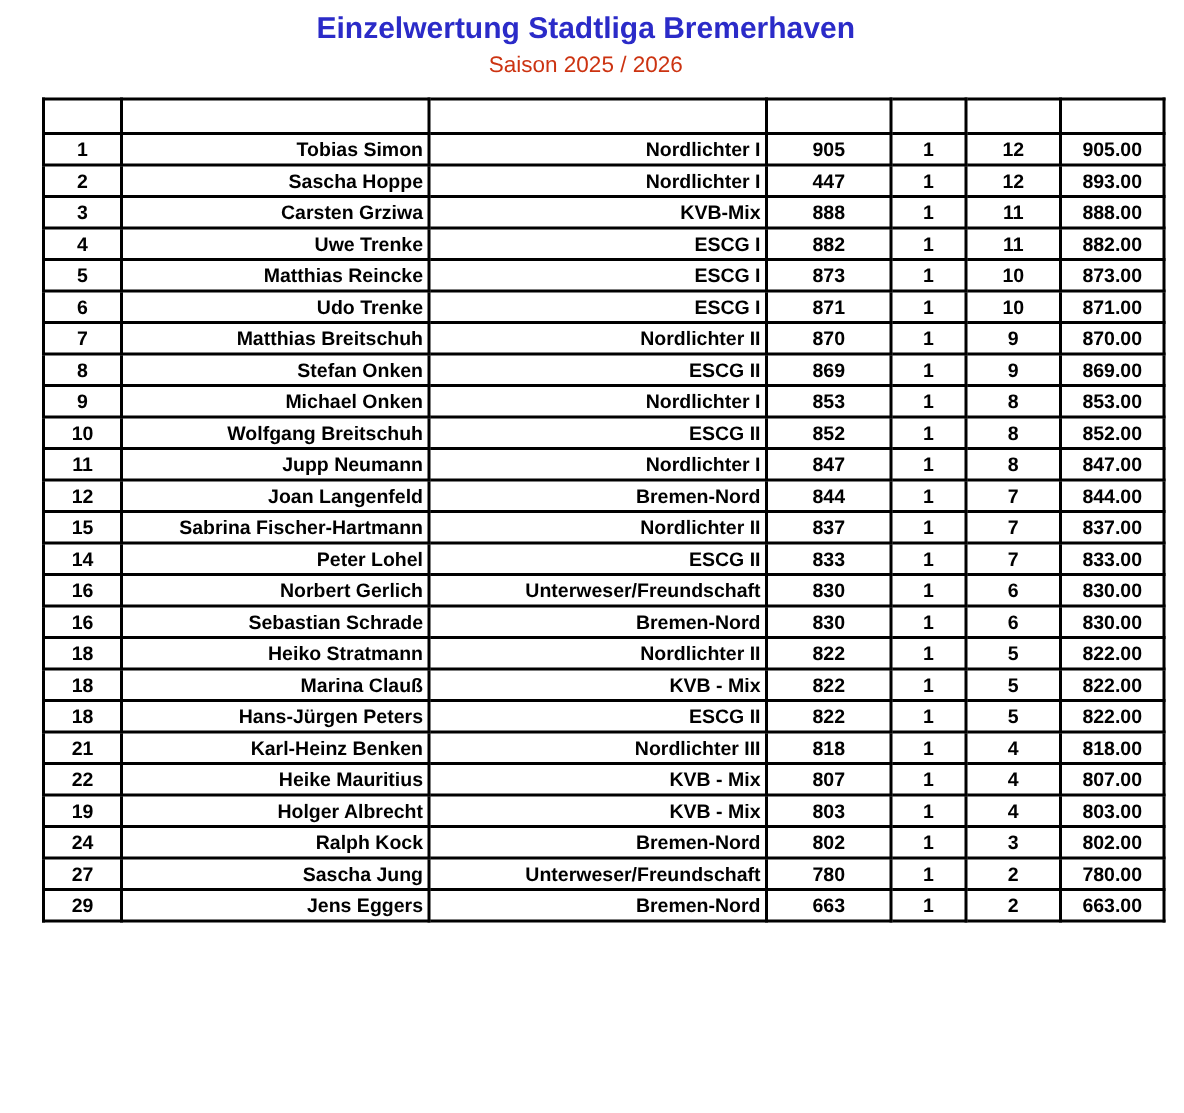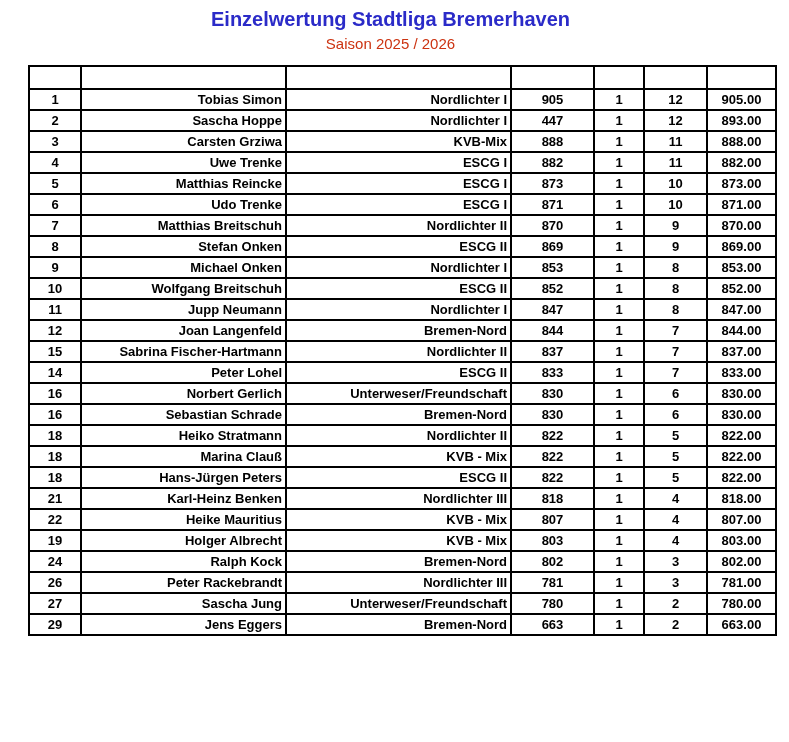--- a/index.html
+++ b/index.html
@@ -305,29 +305,20 @@
         <tr>
           <td class="cell-rank">24</td>
           <td class="cell-name">Ralph Kock</td>
           <td class="cell-team">Bremen-Nord</td>
           <td class="cell-holzzahl">802</td>
           <td class="cell-spiele">1</td>
           <td class="cell-punkte">3</td>
           <td class="cell-schnitt">802.00</td>
         </tr>
         <tr>
-          <td class="cell-rank">26</td>
-          <td class="cell-name">Peter Rackebrandt</td>
-          <td class="cell-team">Nordlichter III</td>
-          <td class="cell-holzzahl">781</td>
-          <td class="cell-spiele">1</td>
-          <td class="cell-punkte">3</td>
-          <td class="cell-schnitt">781.00</td>
-        </tr>
-        <tr>
           <td class="cell-rank">27</td>
           <td class="cell-name">Sascha Jung</td>
           <td class="cell-team">Unterweser/Freundschaft</td>
           <td class="cell-holzzahl">780</td>
           <td class="cell-spiele">1</td>
           <td class="cell-punkte">2</td>
           <td class="cell-schnitt">780.00</td>
         </tr>
         <tr>
           <td class="cell-rank">29</td>

